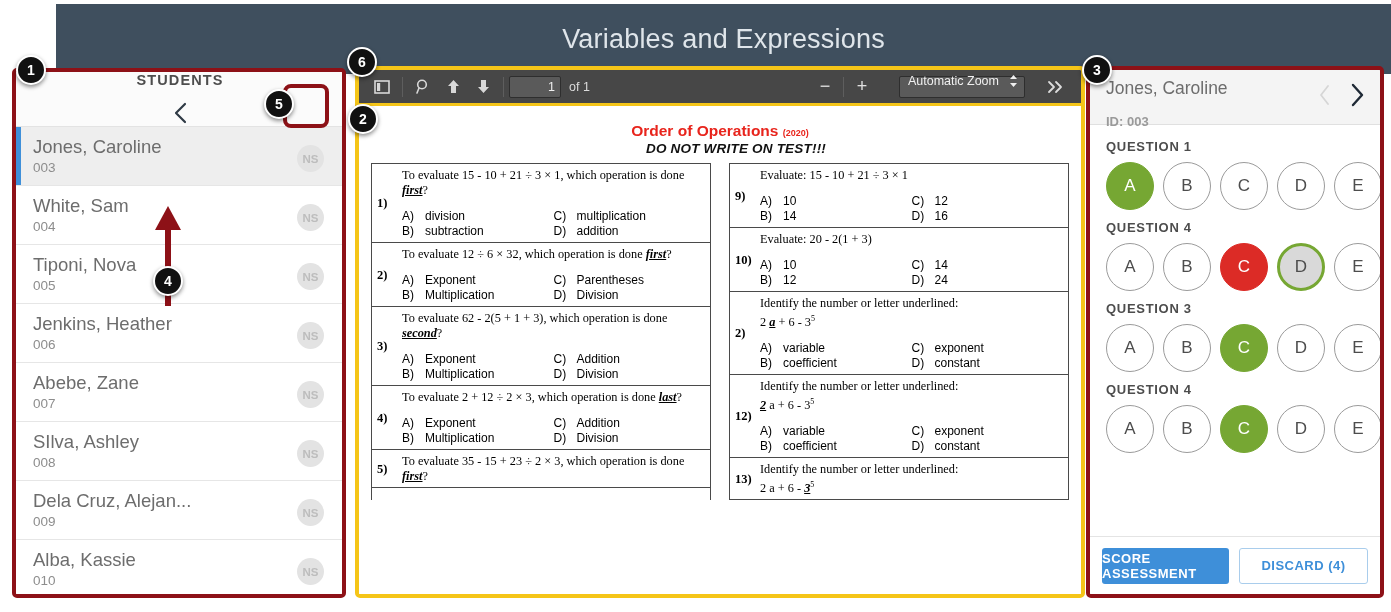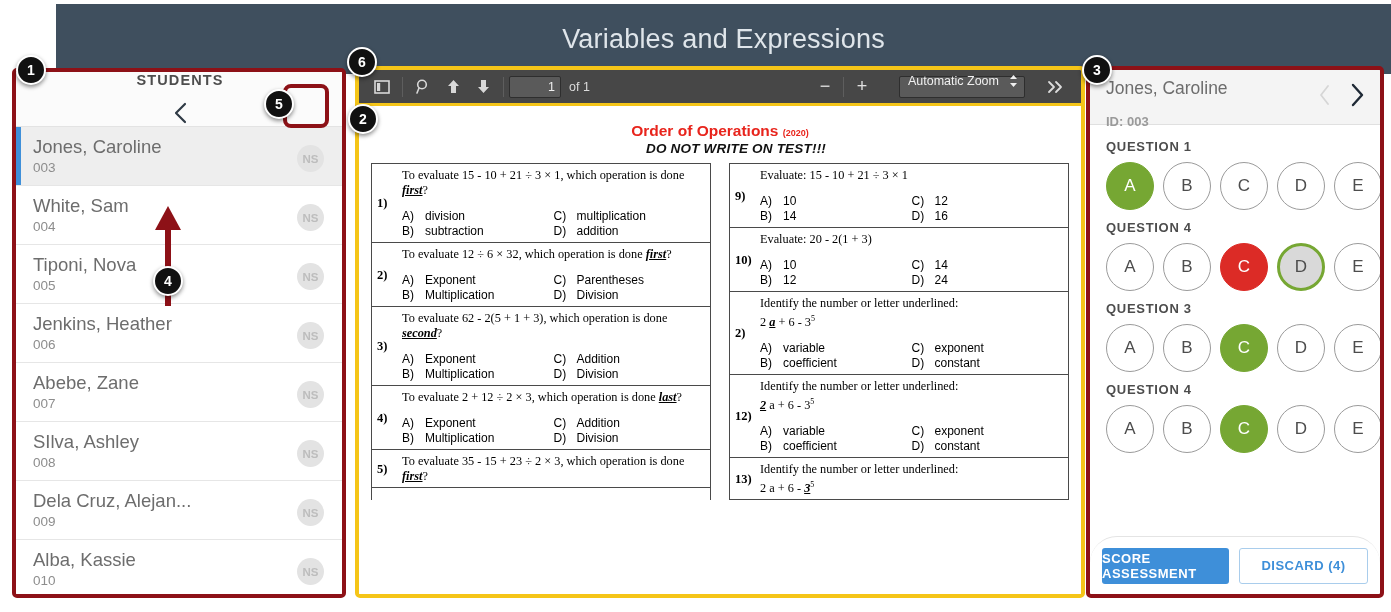--- a/index.html
+++ b/index.html
@@ -167,21 +167,21 @@
     border:1px solid #9b9b9b; background:#fff; color:#4d4d4d;
     font-size:17px; display:flex; align-items:center; justify-content:center;
     flex:0 0 auto;
   }
   .bub.correct { background:#76a733; border-color:#76a733; color:#fff; }
   .bub.wrong { background:#dc2b26; border-color:#dc2b26; color:#fff; }
   .bub.keyed { background:#d9d9d9; border:3px solid #76a733; color:#4d4d4d; }
   .ans-footer {
     position:absolute; left:0; right:0; bottom:0; height:58px;
     background:#fff; border-top:1px solid #e4e4e4;
-    display:flex; align-items:center; gap:10px; padding:0 12px;border-radius:27px;
+    display:flex; align-items:center; gap:10px; padding:0 12px;
   }
   .btn-score {
     flex:1; height:36px; background:#3e8fd9; color:#fff;
     border-radius:3px; font-size:13px; font-weight:700; letter-spacing:.5px;
     display:flex; align-items:center; justify-content:center;
   }
   .btn-discard {
     flex:1; height:36px; background:#fff; color:#3e8fd9;
     border:1px solid #a9cdec; border-radius:3px;
     font-size:13px; font-weight:700; letter-spacing:.5px;

